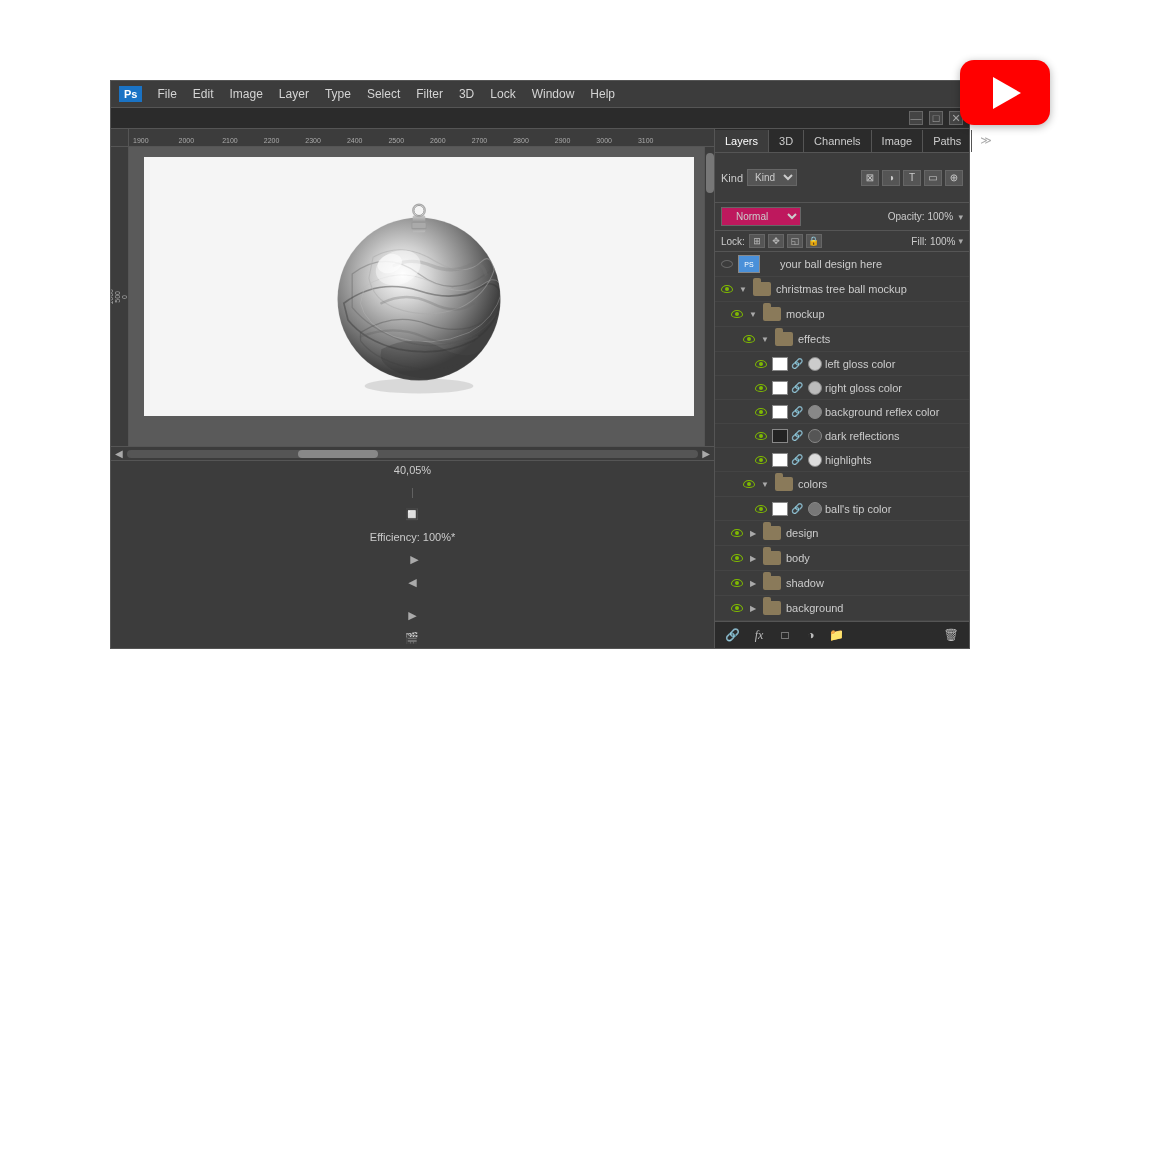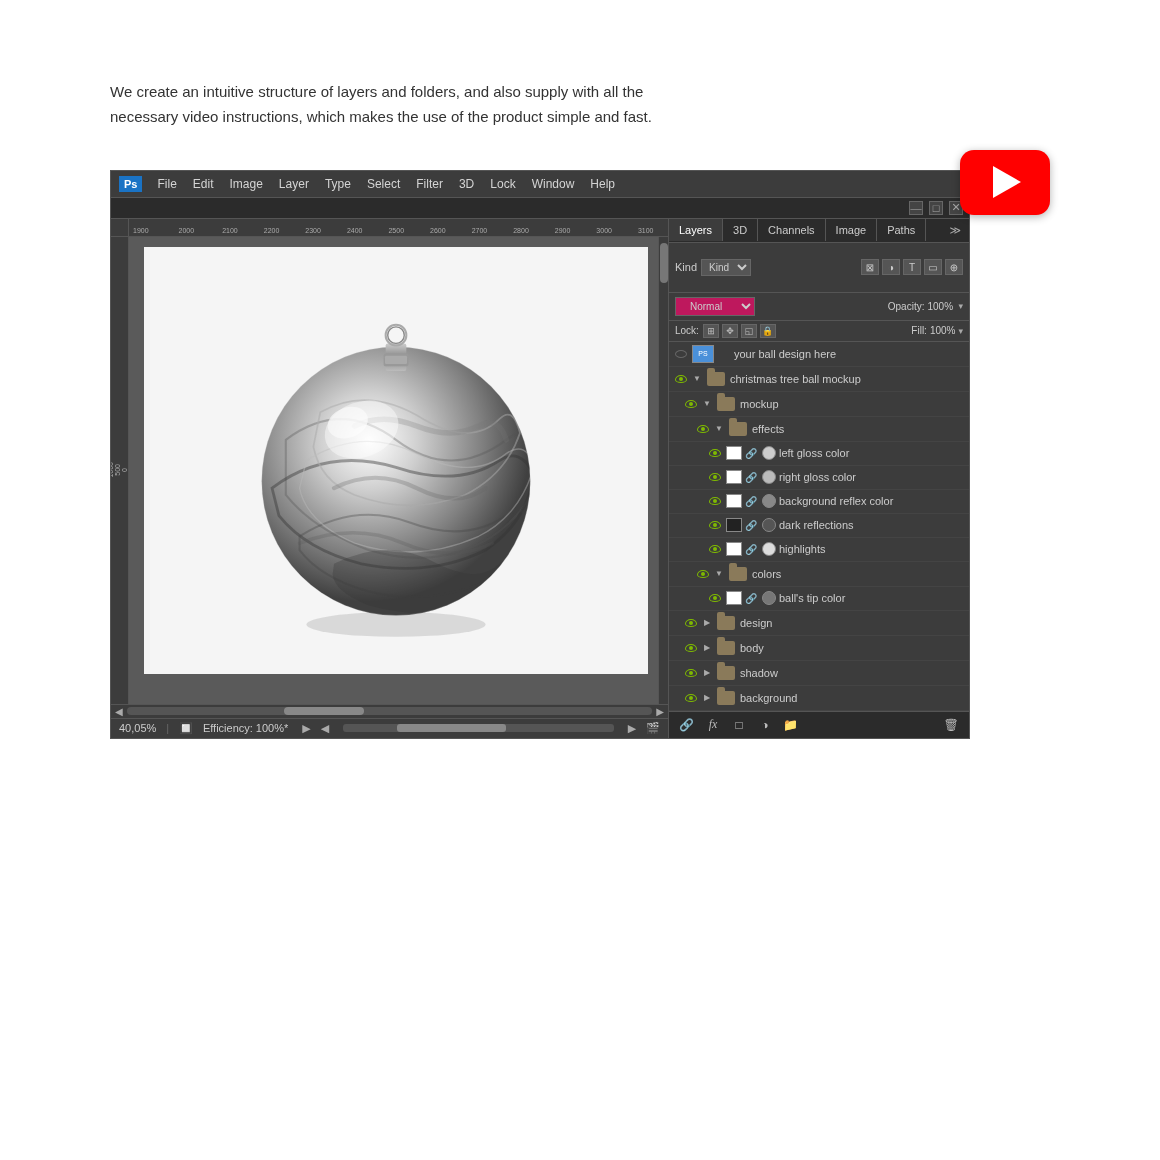--- a/index.html
+++ b/index.html
@@ -201,25 +201,26 @@
     .ps-statusbar {
       background: #3c3c3c;
       display: flex;
       align-items: center;
       padding: 3px 8px;
       border-top: 1px solid #555;
       font-size: 11px;
       color: #ccc;
       font-family: Arial, sans-serif;
       gap: 10px;
+      flex-direction: column;
     }
 
     
     .layers-panel {
-      width: 301px;
+      width: 255px;
       background: #3c3c3c;
       border-left: 1px solid #555;
       display: flex;
       flex-direction: column;
       font-family: Arial, sans-serif;
       font-size: 11px;
       flex-shrink: 0;
     }
 
     .panel-tabs {
@@ -523,21 +524,20 @@
       height: 40px;
       background: #777;
       border-radius: 4px;
       margin-top: 4px;
     }
   </style>
 </head>
 <body>
 
 <div class="page-container">
-  <p class="section-desc">We create an intuitive structure of layers and folders, and also supply with all the necessary video instructions, which makes the use of the product simple and fast.</p>
 
   
   <div style="position:relative; display:inline-block;">
 
     
     <div class="youtube-btn">
       <div class="play-triangle"></div>
     </div>
 
     

